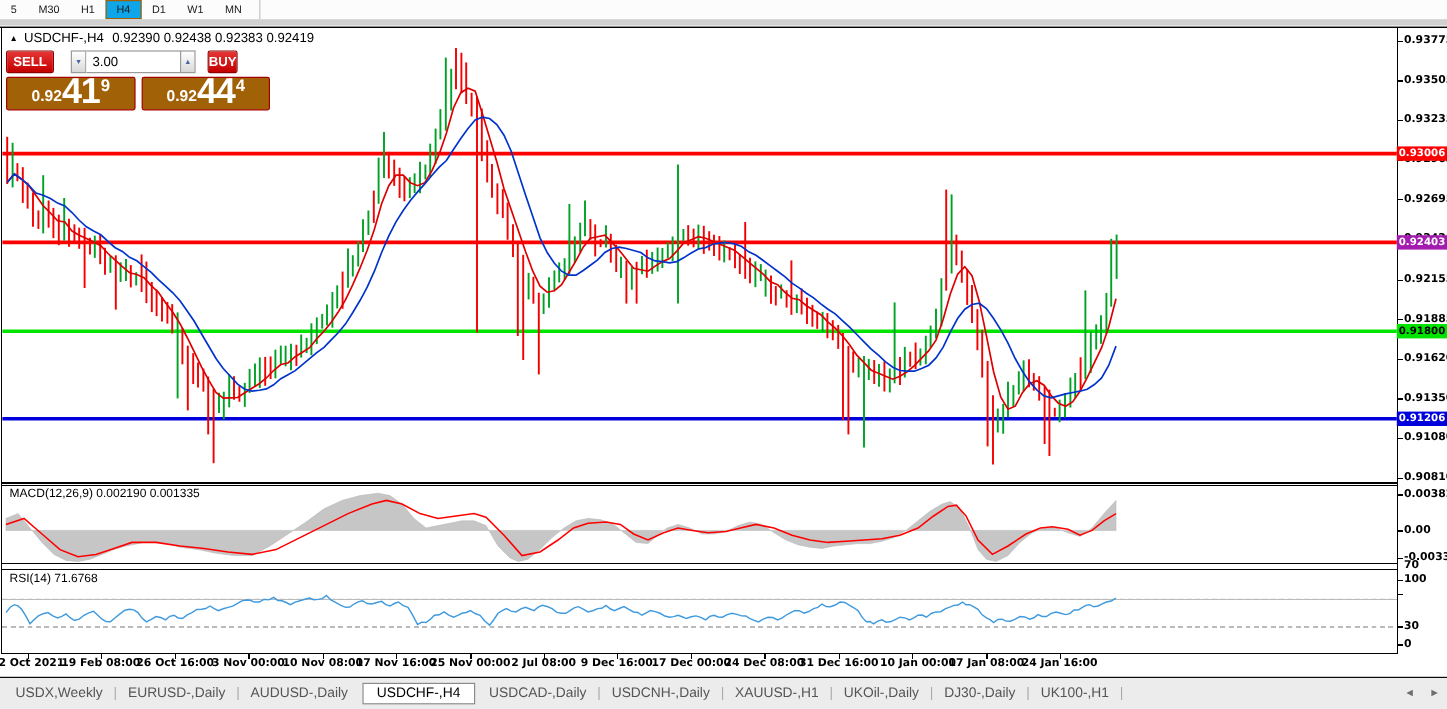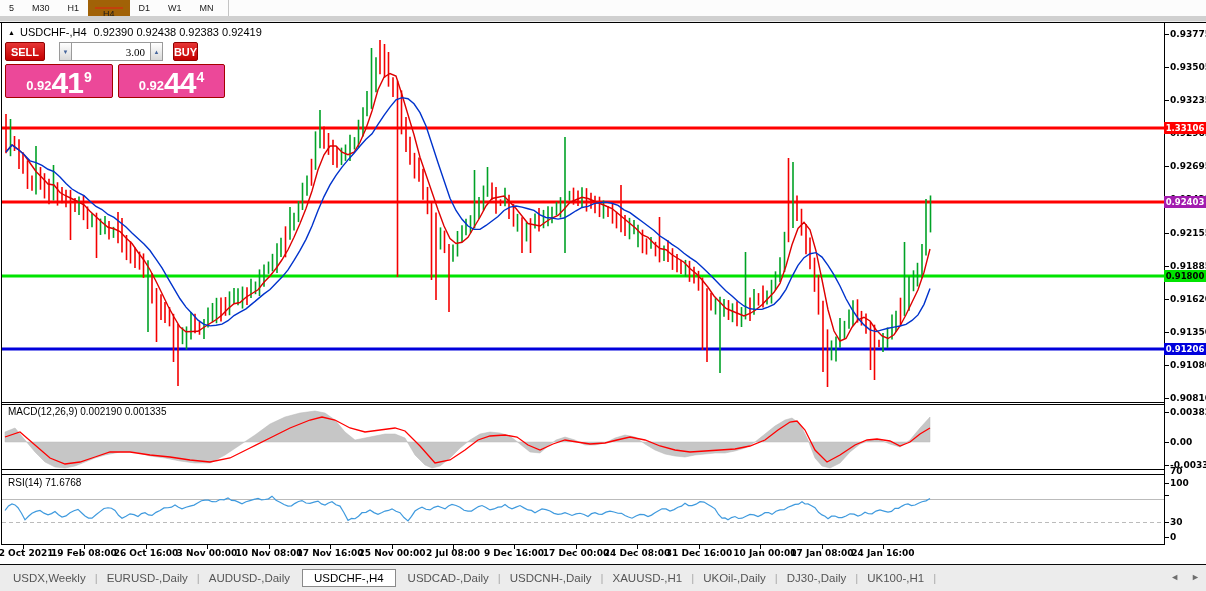--- a/index.html
+++ b/index.html
@@ -2,44 +2,44 @@
 <html><head>
 <meta charset="utf-8">
 <style>
   html,body{margin:0;padding:0;background:#fff;}
   .screen{position:relative;width:1206px;height:591px;overflow:hidden;background:#fff;
           font-family:"Liberation Sans",sans-serif;}
   
   .tf-bar{position:absolute;top:0;left:0;width:100%;height:16px;background:#fcfcfc;
           display:flex;align-items:stretch;font-size:9px;color:#1a1a1a;z-index:30;}
   .tf-btn{padding:0 8px;line-height:14px;border:1px solid transparent;box-sizing:border-box;}
-  .tf-btn.active{background:#c2410c;border:7px solid #a16207;}
+  .tf-btn.active{background:#0ea5e9;border:1px solid #a16207;}
   .tf-sep{width:1px;background:#c4c4c4;margin-left:5px;}
   .gray-strip{position:absolute;top:16px;left:0;width:100%;height:6px;background:#d0d0d0;
           border-bottom:1px solid #ececec;box-sizing:border-box;z-index:30;}
   svg#cv{position:absolute;top:0;left:0;z-index:1;}
   
   .chart-title{position:absolute;left:8px;top:26px;font-size:11px;color:#000;z-index:10;white-space:nowrap;}
   .chart-title .arrow{font-size:7px;margin-right:5px;position:relative;top:-1px;}
   .chart-title .ohlc{margin-left:7px;}
   
   .trade{position:absolute;left:5px;top:42px;z-index:10;}
   .trow1{display:flex;height:19px;align-items:stretch;}
   .tbtn{background:linear-gradient(#e63535,#c40000);color:#fff;font-weight:bold;font-size:11px;
         display:flex;align-items:center;justify-content:center;border:1px solid #8e0000;
         border-radius:2px;box-sizing:border-box;}
   .tbtn.sell{width:40px;} .tbtn.buy{width:25px;}
   .g1{width:14px;} .g2{width:10px;}
   .spin{width:13px;background:linear-gradient(#ffffff,#d9d9d9);border:1px solid #9a9a9a;
         color:#46659c;font-size:6px;display:flex;align-items:center;justify-content:center;box-sizing:border-box;}
   .vol{width:78px;border:1px solid #9a9a9a;border-left:none;border-right:none;font-size:11px;
-       text-align:right;padding:0 5px;box-sizing:border-box;outline:none;
-       font-family:Liberation Serif, serif;}
+       text-align:left;padding:0 5px;box-sizing:border-box;outline:none;
+       font-family:Liberation Sans, sans-serif;}
   .trow2{display:flex;margin-top:3px;gap:5px;}
-  .pricebox{width:108px;height:34px;background:#ec4899;border:1px solid #a50000;border-radius:2px;
+  .pricebox{width:108px;height:28px;background:#a16207;border:1px solid #a50000;border-radius:2px;
        color:#fff;display:flex;align-items:flex-end;justify-content:center;box-sizing:border-box;
        padding-bottom:2px;}
   .pricebox .pfx{font-size:13px;font-weight:bold;margin-bottom:2px;}
   .pricebox .big{font-size:30px;font-weight:bold;line-height:25px;letter-spacing:-1px;}
   .pricebox .sup{font-size:14px;font-weight:bold;transform:translateY(-10px);margin-left:1px;}
   
   .panel-label{position:absolute;left:8px;font-size:10px;color:#000;z-index:10;white-space:nowrap;}
   .px-label{position:absolute;left:1170px;font-size:9px;font-weight:bold;color:#000;z-index:5;
             font-family:"DejaVu Sans",sans-serif;white-space:nowrap;}
   .tag{position:absolute;left:1164px;width:42px;height:12px;font-size:8.5px;font-weight:bold;
@@ -393,21 +393,21 @@
       <div class="px-label" style="top: 327px;">0.91350</div>
       <div class="px-label" style="top: 360px;">0.91080</div>
       <div class="px-label" style="top: 393px;">0.90810</div>
       <div class="px-label" style="top: 407px;">0.00382</div>
       <div class="px-label" style="top: 437px;">0.00</div>
       <div class="px-label" style="top: 460px;">-0.0033</div>
       <div class="px-label" style="top: 478px;">100</div>
       <div class="px-label" style="top: 466px;">70</div>
       <div class="px-label" style="top: 517px;">30</div>
       <div class="px-label" style="top: 532px;">0</div>
-      <div class="tag" style="top: 122px; background: rgb(255, 0, 0); color: rgb(255, 255, 255);">1.33106</div>
+      <div class="tag" style="top: 122px; background: rgb(255, 0, 0); color: rgb(255, 255, 255);">0.93006</div>
       <div class="tag" style="top: 196px; background: #a21caf; color: rgb(255, 255, 255);">0.92403</div>
       <div class="tag" style="top: 270px; background: rgb(0, 228, 0); color: rgb(0, 0, 0);">0.91800</div>
       <div class="tag" style="top: 343px; background: rgb(0, 0, 220); color: rgb(255, 255, 255);">0.91206</div>
       <div class="time-label" style="left: 23px; top: 548px;">12 Oct 2021</div>
       <div class="time-label" style="left: 84px; top: 548px;">19 Feb 08:00</div>
       <div class="time-label" style="left: 146px; top: 548px;">26 Oct 16:00</div>
       <div class="time-label" style="left: 207px; top: 548px;">3 Nov 00:00</div>
       <div class="time-label" style="left: 269px; top: 548px;">10 Nov 08:00</div>
       <div class="time-label" style="left: 330px; top: 548px;">17 Nov 16:00</div>
       <div class="time-label" style="left: 392px; top: 548px;">25 Nov 00:00</div>

